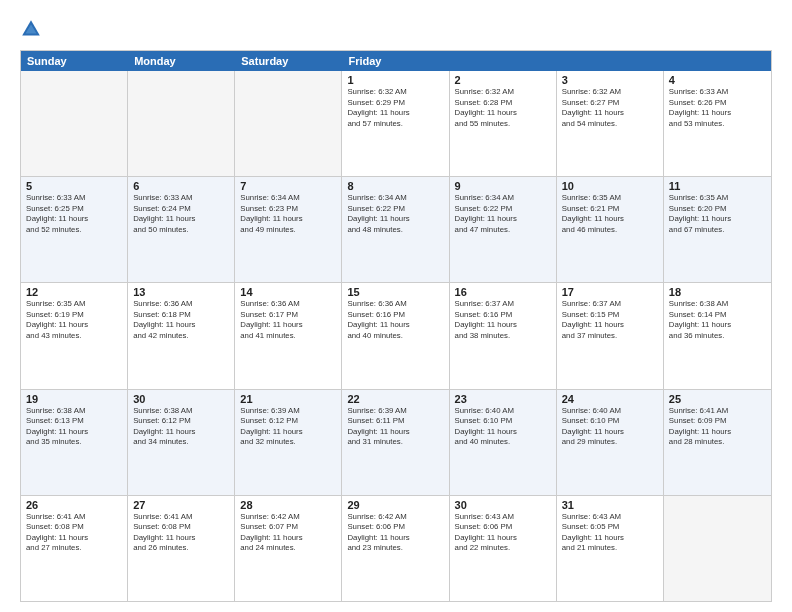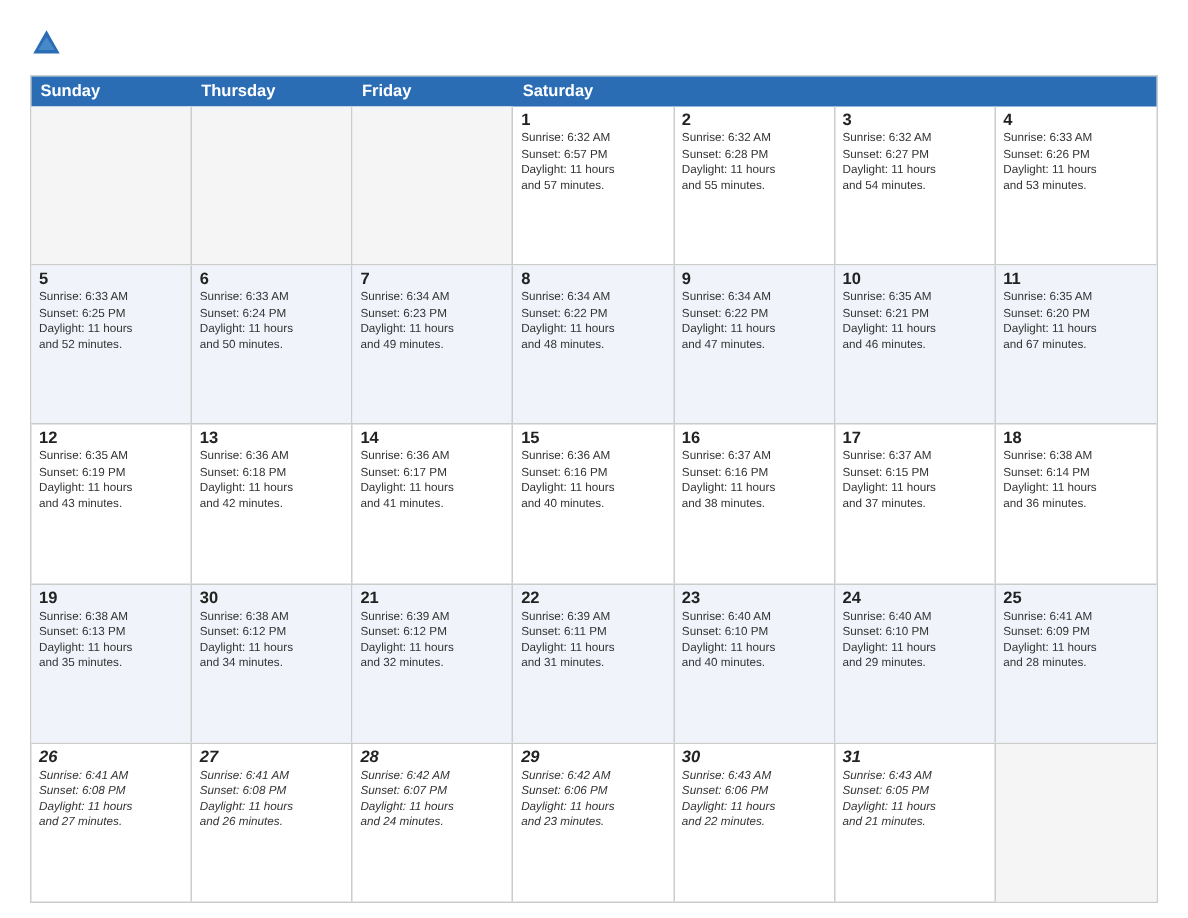--- a/index.html
+++ b/index.html
@@ -69,21 +69,20 @@
       flex-direction: column;
     }
     .cal-row {
       display: grid;
       grid-template-columns: repeat(7, 1fr);
       flex: 1;
       border-bottom: 1px solid #ccc;
     }
     .cal-row:last-child {
       border-bottom: none;
-      font-style: italic;
     }
     .cal-cell {
       border-right: 1px solid #ccc;
       padding: 3px 5px;
       font-size: 8.5px;
       color: #333;
       min-height: 0;
       display: flex;
       flex-direction: column;
     }
@@ -125,33 +124,33 @@
     </div>
     <div class="title-block">
       <div class="month-year"></div>
       <div class="location"></div>
     </div>
   </div>
 
   <div class="calendar">
     <div class="cal-header" id="cal-header">
         <div class="cal-header-cell">Sunday</div>
-        <div class="cal-header-cell">Thursday</div>
+        <div class="cal-header-cell">Monday</div>
+        <div class="cal-header-cell">Saturday</div>
         <div class="cal-header-cell">Friday</div>
-        <div class="cal-header-cell">Saturday</div>
       </div>
     <div class="cal-body" id="cal-body">
         <div class="cal-row">
           <div class="cal-cell empty"></div>
           <div class="cal-cell empty"></div>
           <div class="cal-cell empty"></div>
           <div class="cal-cell">
             <div class="day-num">1</div>
             <div class="cell-text">Sunrise: 6:32 AM</div>
-            <div class="cell-text">Sunset: 6:57 PM</div>
+            <div class="cell-text">Sunset: 6:29 PM</div>
             <div class="cell-text">Daylight: 11 hours</div>
             <div class="cell-text">and 57 minutes.</div>
           </div>
           <div class="cal-cell">
             <div class="day-num">2</div>
             <div class="cell-text">Sunrise: 6:32 AM</div>
             <div class="cell-text">Sunset: 6:28 PM</div>
             <div class="cell-text">Daylight: 11 hours</div>
             <div class="cell-text">and 55 minutes.</div>
           </div>

